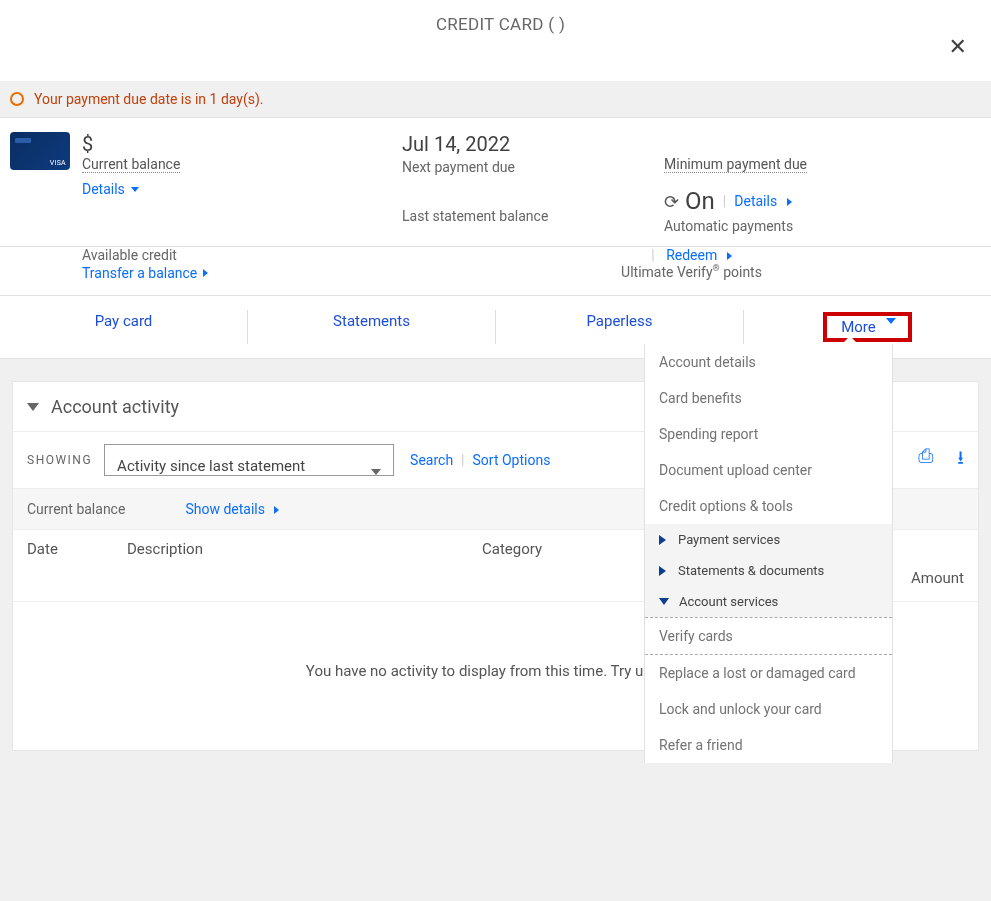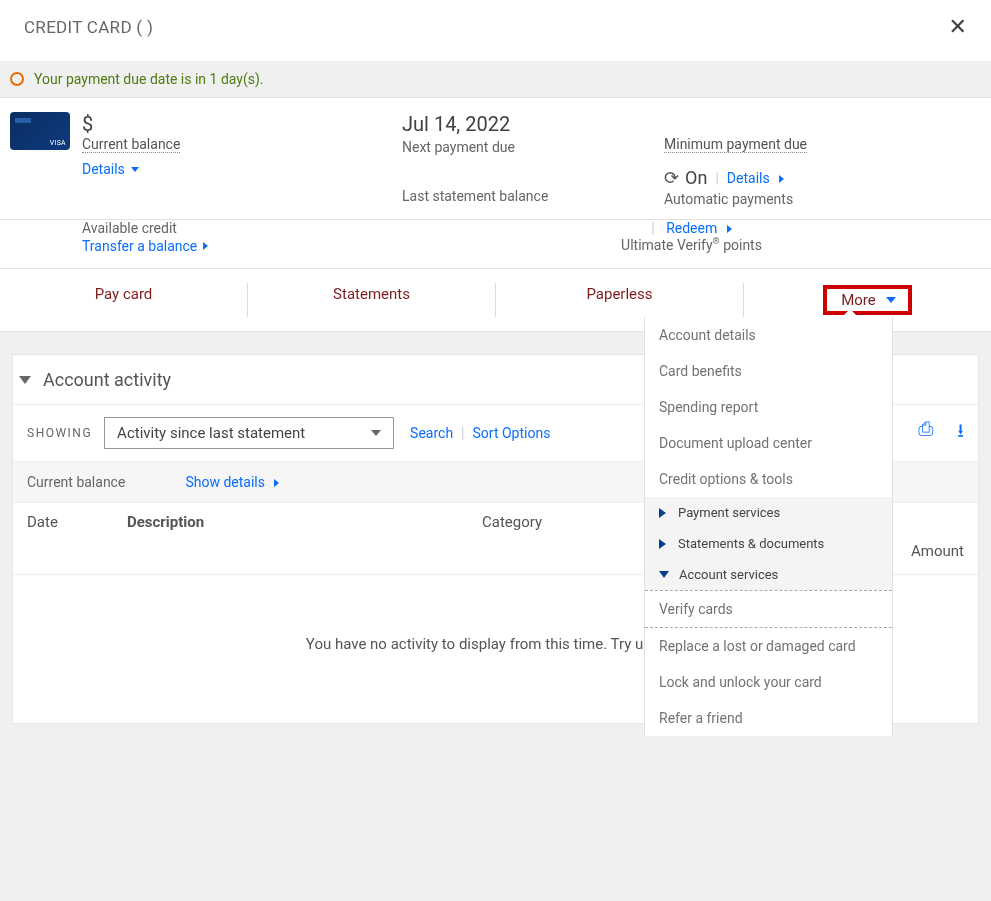--- a/index.html
+++ b/index.html
@@ -1,27 +1,27 @@
 <!DOCTYPE html>
 <html><head>
 <meta charset="utf-8">
 <style>
   * { box-sizing: border-box; margin: 0; padding: 0; font-family: -apple-system, BlinkMacSystemFont, "Segoe UI", Roboto, Arial, sans-serif; }
   body { background: #f0f0f0; width: 991px; color: #414042; font-size: 14px; }
   .link { color: #0b6efd; cursor: pointer; }
 
   
-  .hdr { background: #fff; display: flex; align-items: center; padding: 14px 24px 22px 24px; }
+  .hdr { background: #fff; display: flex; align-items: center; padding: 14px 24px 22px 34px; flex-direction: column; }
   .hdr-title { font-size: 17px; color: #676767; letter-spacing: 0.3px; }
   .hdr-close { margin-left: auto; font-size: 22px; color: #414042; cursor: pointer; }
 
   
   .notice { display: flex; align-items: center; padding: 10px 10px; border-bottom: 1px solid #e1e1e1; }
   .notice-ring { width: 14px; height: 14px; border: 2px solid #e86d00; border-radius: 50%; margin-right: 10px; }
-  .notice-text { color: #4d7c0f; font-size: 14px; }
+  .notice-text { color: #c2410c; font-size: 14px; }
 
   
   .white-card { background: #fff; }
   .overview { display: flex; padding: 14px 10px 12px 10px; border-bottom: 1px solid #e1e1e1; }
   .card-img { width: 60px; height: 38px; background: linear-gradient(135deg,#0a2e61,#0d3a7e); border-radius: 4px; position: relative; margin-right: 12px; flex-shrink: 0; }
   .card-img::after { content:"VISA"; position:absolute; right:4px; bottom:3px; color:#fff; font-size:7px; letter-spacing:0.3px; }
   .card-img::before { content:""; position:absolute; left:5px; top:6px; width:16px; height:5px; background:#2a5da8; border-radius:1px; }
 
   .cols { display: flex; flex: 1; }
   .col1 { width: 320px; }
@@ -41,56 +41,56 @@
   .small-gray { color:#666; font-size:14px; }
   .bar { color:#ccc; padding: 0 8px; }
   .sup { font-size: 9px; vertical-align: super; }
 
   .autopay { display:flex; align-items:center; margin-top: 14px; }
   .refresh-ico { font-size: 18px; color:#555; margin-right:6px; }
 
   
   .tabbar { display:flex; background:#fff; border-bottom:1px solid #e1e1e1; position:relative; }
   .tabbar-sep { width:1px; height:34px; background:#ddd; align-self:center; }
-  .tab { flex:1; text-align:center; padding: 16px 0; color:#7f1d1d; font-size:15px; cursor:pointer; }
+  .tab { flex:1; text-align:center; padding: 16px 0; color:#1d4ed8; font-size:15px; cursor:pointer; }
   .more-wrap { position:relative; }
-  .more-btn { border: 4px solid #cc0000; display:inline-flex; align-items:center; padding: 2px 12px 2px 14px; }
+  .more-btn { border: 4px solid #cc0000; display:inline-flex; align-items:flex-start; padding: 2px 12px 2px 14px; }
   .chev-down-blue { display:inline-block; margin-left:10px; width:0; height:0; border-left:5px solid transparent; border-right:5px solid transparent; border-top:6px solid #0b6efd; }
 
   
   .dropdown { position:absolute; top: 48px; right: 98px; width: 249px; background:#fff; box-shadow: 0 1px 0 rgba(0,0,0,0.05); border:1px solid #e1e1e1; border-top:none; z-index:10; }
   .dropdown::before { content:""; position:absolute; top:-8px; right:34px; width:0; height:0; border-left:8px solid transparent; border-right:8px solid transparent; border-bottom:8px solid #fff; }
   .dd-item { padding: 10px 14px; font-size: 14px; color:#737373; cursor:pointer; }
   .dd-section { background:#f4f4f4; padding: 8px 14px; display:flex; align-items:center; font-size:13px; color:#444; cursor:pointer; }
   .dd-tri-r { width:0;height:0;border-top:5px solid transparent;border-bottom:5px solid transparent;border-left:7px solid #0b3e8c; margin-right:12px; }
   .dd-tri-d { width:0;height:0;border-left:5px solid transparent;border-right:5px solid transparent;border-top:7px solid #0b3e8c; margin-right:10px; }
   .dd-divider-dashed { border-top:1px dashed #aaa; border-bottom:1px dashed #aaa; }
   .dd-highlight { border:4px solid #cc0000; padding:6px 10px; }
 
   
   .activity-wrap { padding: 22px 12px 12px 12px; }
   .activity-card { background:#fff; border:1px solid #e6e6e6; }
-  .activity-header { display:flex; align-items:center; padding: 14px 6px; border-bottom:1px solid #eee; }
+  .activity-header { display:flex; align-items:center; padding: 14px 14px; border-bottom:1px solid #eee; }
   .tri-down-gray { width:0;height:0;border-left:6px solid transparent;border-right:6px solid transparent;border-top:8px solid #666; margin-right:12px; }
   .activity-title { font-size:18px; color:#555; }
 
   .showing-row { display:flex; align-items:center; padding: 12px 14px; }
   .showing-lbl { font-size:12px; letter-spacing:1.5px; color:#666; margin-right:12px; }
-  .select-box { border:1px solid #999; width:290px; height:32px; display:flex; align-items:center; padding: 0 12px; font-size:15px; color:#444; cursor:pointer; justify-content:space-between; }
+  .select-box { border:1px solid #999; width:290px; height:32px; display:flex; align-items:flex-end; padding: 0 12px; font-size:15px; color:#444; cursor:pointer; justify-content:space-between; }
   .sel-chev { width:0;height:0;border-left:5px solid transparent;border-right:5px solid transparent;border-top:6px solid #666; }
   .showing-actions { display:flex; align-items:center; margin-left:16px; }
   .right-icons { margin-left:auto; display:flex; gap:24px; }
   .util-ico { color:#0b6efd; font-size:19px; }
 
   .curbal-row { display:flex; align-items:center; padding:12px 14px; background:#f6f6f6; border-top:1px solid #eee; border-bottom:1px solid #eee; }
   .curbal-row .lbl { color:#666; margin-right:60px; }
 
   .thead { display:flex; padding:10px 14px 14px 14px; color:#555; font-size:15px; border-bottom:1px solid #eee; }
   .th-date { width:100px; }
-  .th-desc { width:355px;font-weight:bold; }
+  .th-desc { width:355px; }
   .th-cat { flex:1; }
   .th-amt { width:80px; text-align:right;margin-top:29px; }
 
   .empty-msg { text-align:center; padding: 60px 10px 70px 10px; color:#555; font-size:15px; }
 </style>
 </head>
 <body>
 
 <div class="hdr">
   <div class="hdr-title">CREDIT CARD (         )</div>
@@ -118,21 +118,21 @@
         <div class="big">Jul 14, 2022</div>
         <div class="sublabel">Next payment due</div>
         <div style="height:30px"></div>
         <div class="sublabel">Last statement balance</div>
       </div>
       <div class="col3">
         <div style="height:24px"></div>
         <div><span class="label-dotted">Minimum payment due</span></div>
         <div class="autopay">
           <span class="refresh-ico">⟳</span>
-          <span style="font-size:18px;color:#414042">On</span>
+          <span style="font-size:24px;color:#414042">On</span>
           <span class="bar">|</span>
           <span class="link">
             <span>Details</span>
             <span class="chev-right"></span>
           </span>
         </div>
         <div class="sublabel">Automatic payments</div>
       </div>
     </div>
   </div>

